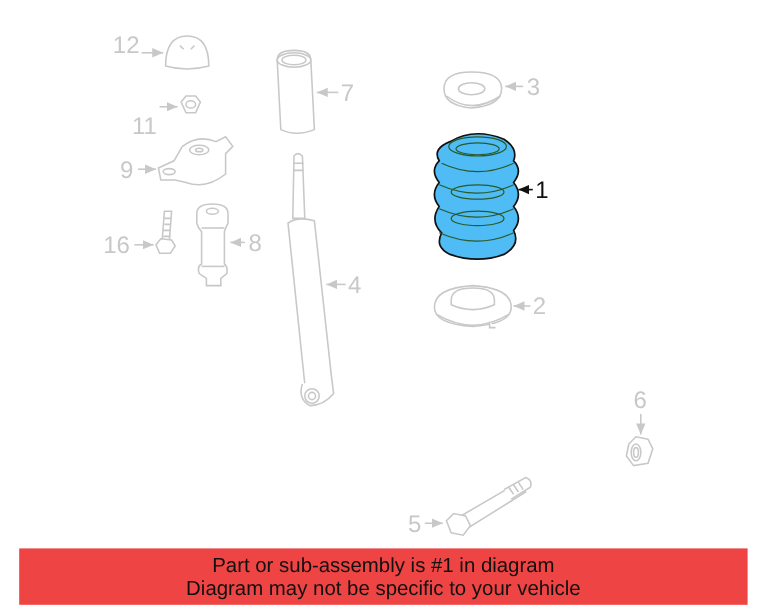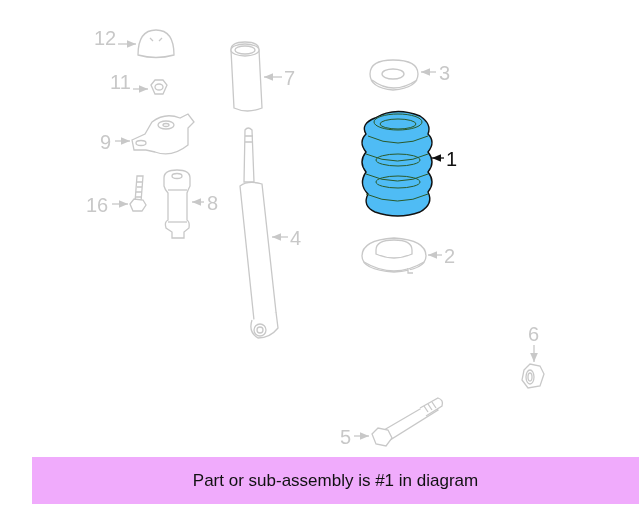--- a/index.html
+++ b/index.html
@@ -2,22 +2,22 @@
 <html><head>
   <meta charset="utf-8">
   <style>
     html, body { margin: 0; padding: 0; background: #ffffff; }
     body { width: 640px; height: 512px; position: relative; overflow: hidden;
            font-family: "Liberation Sans", sans-serif; }
     #diagram { position: absolute; left: 0; top: 0; width: 640px; height: 512px; }
     .callout { position: absolute; font-family: "Liberation Sans", sans-serif;
                font-size: 20px; color: #c8c8c8; line-height: 1; }
     .callout.active { color: #111111; }
-    #banner { position: absolute; left: 32px; top: 457px; width: 607px; height: 47px;
-              background: #f0abfc; display: flex; flex-direction: column;
+    #banner { position: absolute; left: 16px; top: 457px; width: 607px; height: 47px;
+              background: #ef4444; display: flex; flex-direction: column;
               align-items: center; justify-content: center; }
     #banner span { font-family: "Liberation Sans", sans-serif; font-size: 17px;
                    color: #111; line-height: 19px; }
   </style>
 </head>
 <body>
 
 <svg id="diagram" viewBox="0 0 640 512" xmlns="http://www.w3.org/2000/svg">
   <defs>
     <marker id="arrowGray" markerWidth="8" markerHeight="8" refX="7" refY="4" orient="auto">
@@ -120,27 +120,28 @@
   <g fill="#fff" stroke="#c8c8c8" stroke-width="1.3">
     <path d="M384,430 L432,402 L438,410 L390,440 z"></path>
     <path d="M420,408 L438,398 Q444,400 442,406 L426,416"></path>
     <path d="M424,406 l4,6 M428,404 l4,6 M432,402 l4,6"></path>
     <polygon points="372,434 378,428 388,430 392,438 386,446 376,444"></polygon>
     <line x1="354" y1="436" x2="369" y2="436" marker-end="url(#arrowGray)"></line>
   </g>
 </svg>
 
 <span class="callout" style="left:94px;top:28px;">12</span>
-<span class="callout" style="left:110px;top:72px;">11</span>
+<span class="callout" style="left:110px;top:96px;">11</span>
 <span class="callout" style="left:100px;top:132px;">9</span>
 <span class="callout" style="left:86px;top:195px;">16</span>
 <span class="callout" style="left:207px;top:193px;">8</span>
 <span class="callout" style="left:284px;top:68px;">7</span>
 <span class="callout" style="left:290px;top:228px;">4</span>
 <span class="callout" style="left:439px;top:63px;">3</span>
 <span class="callout active" style="left:446px;top:149px;">1</span>
 <span class="callout" style="left:444px;top:246px;">2</span>
 <span class="callout" style="left:528px;top:324px;">6</span>
 <span class="callout" style="left:340px;top:427px;">5</span>
 
 <div id="banner">
   <span>Part or sub-assembly is #1 in diagram</span>
+  <span>Diagram may not be specific to your vehicle</span>
 </div>
 
 </body></html>

